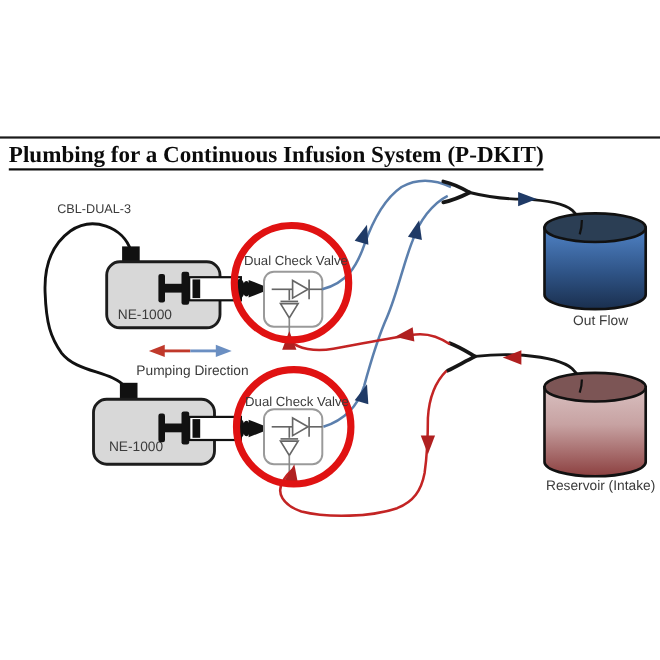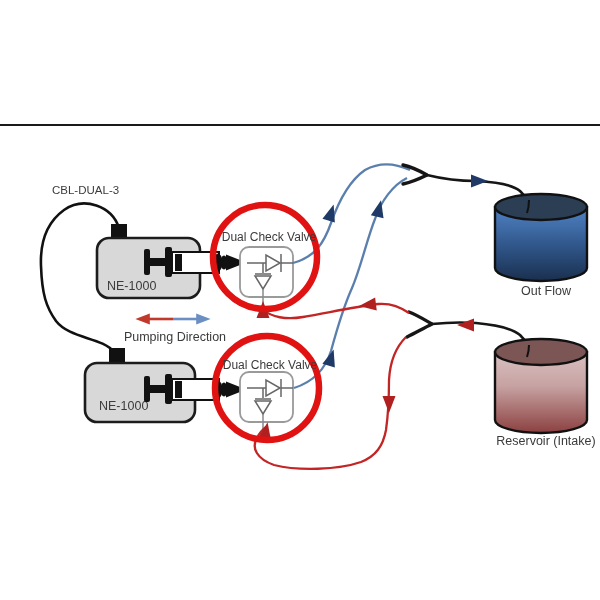--- a/index.html
+++ b/index.html
@@ -17,20 +17,21 @@
   .jarm{stroke:#161616;stroke-width:3.4;fill:none;stroke-linecap:round;}
   .ah-navy{fill:#1f3a66;}
   .ah-red{fill:#b02020;}
   .valveline{stroke:#666;stroke-width:1.5;fill:none;}
 </style>
 </head>
 <body>
 
 <div id="page">
   <div id="toprule"></div>
+  <div id="title"><span>Plumbing for a Continuous Infusion System (P-DKIT)</span></div>
 
   <svg width="600" height="600" viewBox="0 0 600 600">
     <defs>
       <linearGradient id="gradOut" x1="0" y1="0" x2="0" y2="1">
         <stop offset="0" stop-color="#5083c6"></stop>
           <stop offset="0.55" stop-color="#2f5487"></stop>
           <stop offset="1" stop-color="#1a2f4e"></stop>
       </linearGradient>
       <linearGradient id="gradRes" x1="0" y1="0" x2="0" y2="1">
         <stop offset="0" stop-color="#d9c0c0"></stop>

